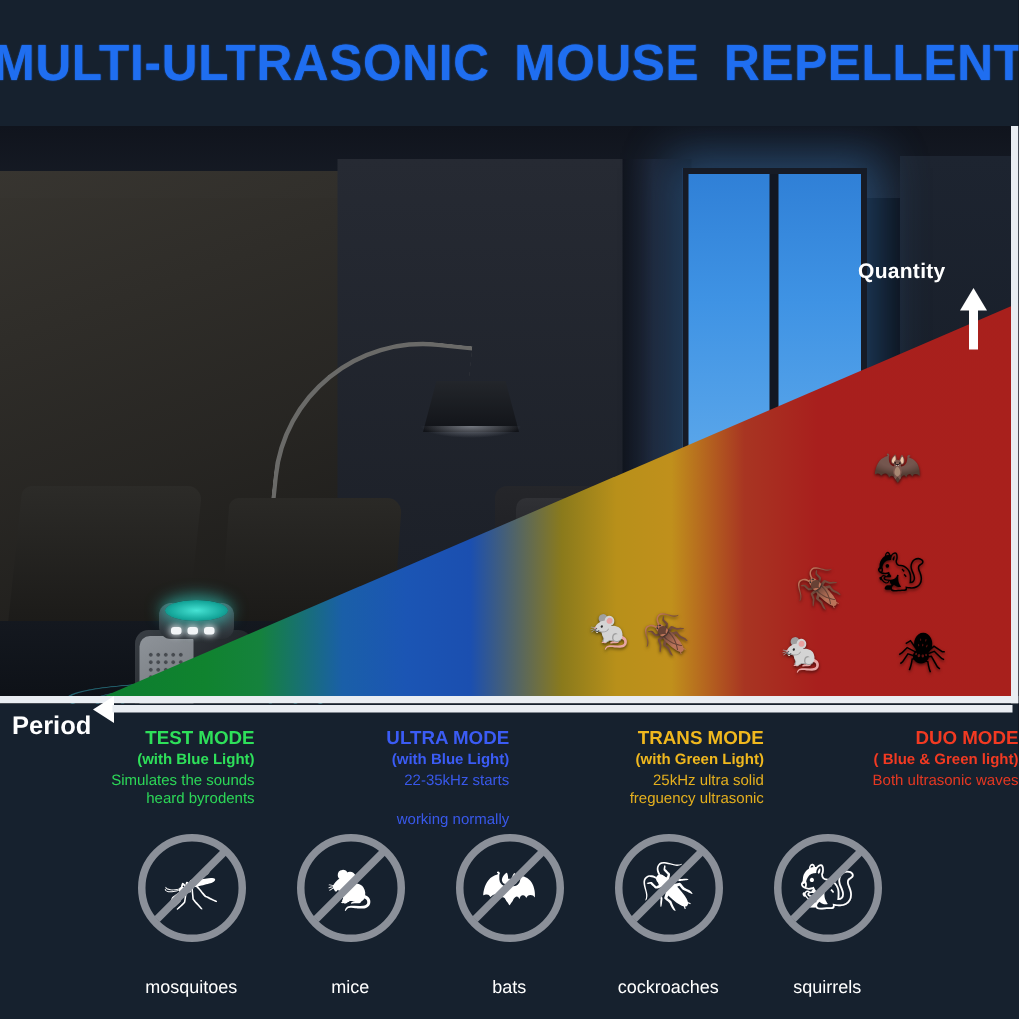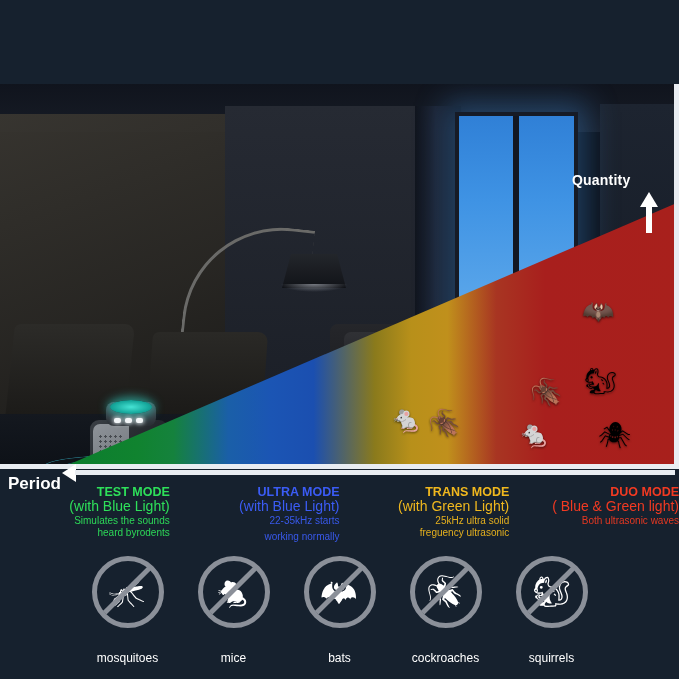--- a/index.html
+++ b/index.html
@@ -216,21 +216,21 @@
 
   
   .modes{
     position:absolute;left:0;top:484px;width:679px;height:62px;
     display:flex;
   }
   .mode{
     flex:1;text-align:right;padding-top:2px;
   }
   .mode-title{font-size:12.5px;font-weight:bold;line-height:13.5px;}
-  .mode-sub{font-size:14px;font-weight:normal;line-height:13.5px;}
+  .mode-sub{font-size:10px;font-weight:bold;line-height:13.5px;}
   .mode-desc{font-size:10px;line-height:12px;margin-top:2px;opacity:.95;}
 
   
   .pests{
     position:absolute;left:0;top:556px;width:679px;height:110px;
     display:flex;justify-content:center;gap:22px;
   }
   .pest{width:84px;display:flex;flex-direction:column;align-items:center;}
   .pest-circle{
     position:relative;width:62px;height:62px;border-radius:50%;
@@ -246,20 +246,23 @@
   }
   .pest-label{
     margin-top:23px;color:#ffffff;font-size:12px;white-space:nowrap;
   }
 </style>
 </head>
 <body>
 
 <div id="root">
 
+  <div class="title-bar">
+    <div class="title-text">MULTI-ULTRASONIC  MOUSE  REPELLENT</div>
+  </div>
 
   <div class="scene">
 
     <div class="room">
       <div class="ceiling"></div>
       <div class="wall-left"></div>
       <div class="wall-mid"></div>
       <div class="wall-right"></div>
 
       <div class="curtain"></div>
@@ -344,21 +347,21 @@
       <div class="mode-title" style="color:#2ee05a">TEST MODE</div>
       <div class="mode-sub" style="color:#2ee05a">(with Blue Light)</div>
       <div class="mode-desc" style="color:#2ee05a">Simulates the sounds</div>
       <div class="mode-desc" style="color:#2ee05a;margin-top:0">heard byrodents</div>
     </div>
 
     <div class="mode">
       <div class="mode-title" style="color:#3b5cf5">ULTRA MODE</div>
       <div class="mode-sub" style="color:#3b5cf5">(with Blue Light)</div>
       <div class="mode-desc" style="color:#3b5cf5">22-35kHz starts</div>
-      <div class="mode-desc" style="color:#3b5cf5;margin-top:4px">working normally</div>
+      <div class="mode-desc" style="color:#3b5cf5;margin-top:14px">working normally</div>
     </div>
 
     <div class="mode">
       <div class="mode-title" style="color:#f0b81e">TRANS MODE</div>
       <div class="mode-sub" style="color:#f0b81e">(with Green Light)</div>
       <div class="mode-desc" style="color:#f0b81e">25kHz ultra solid</div>
       <div class="mode-desc" style="color:#f0b81e;margin-top:0">freguency ultrasonic</div>
     </div>
 
     <div class="mode">

